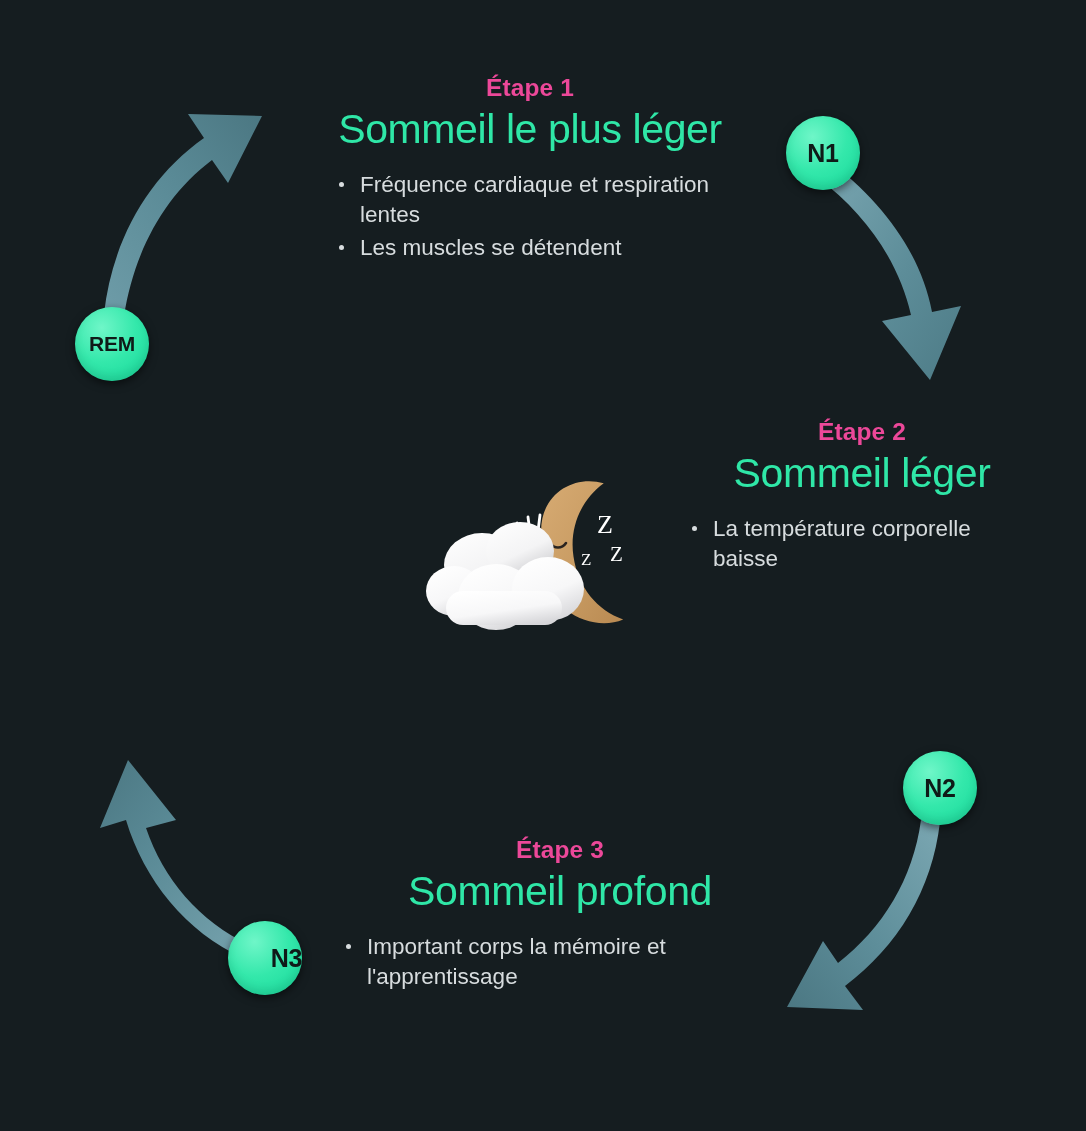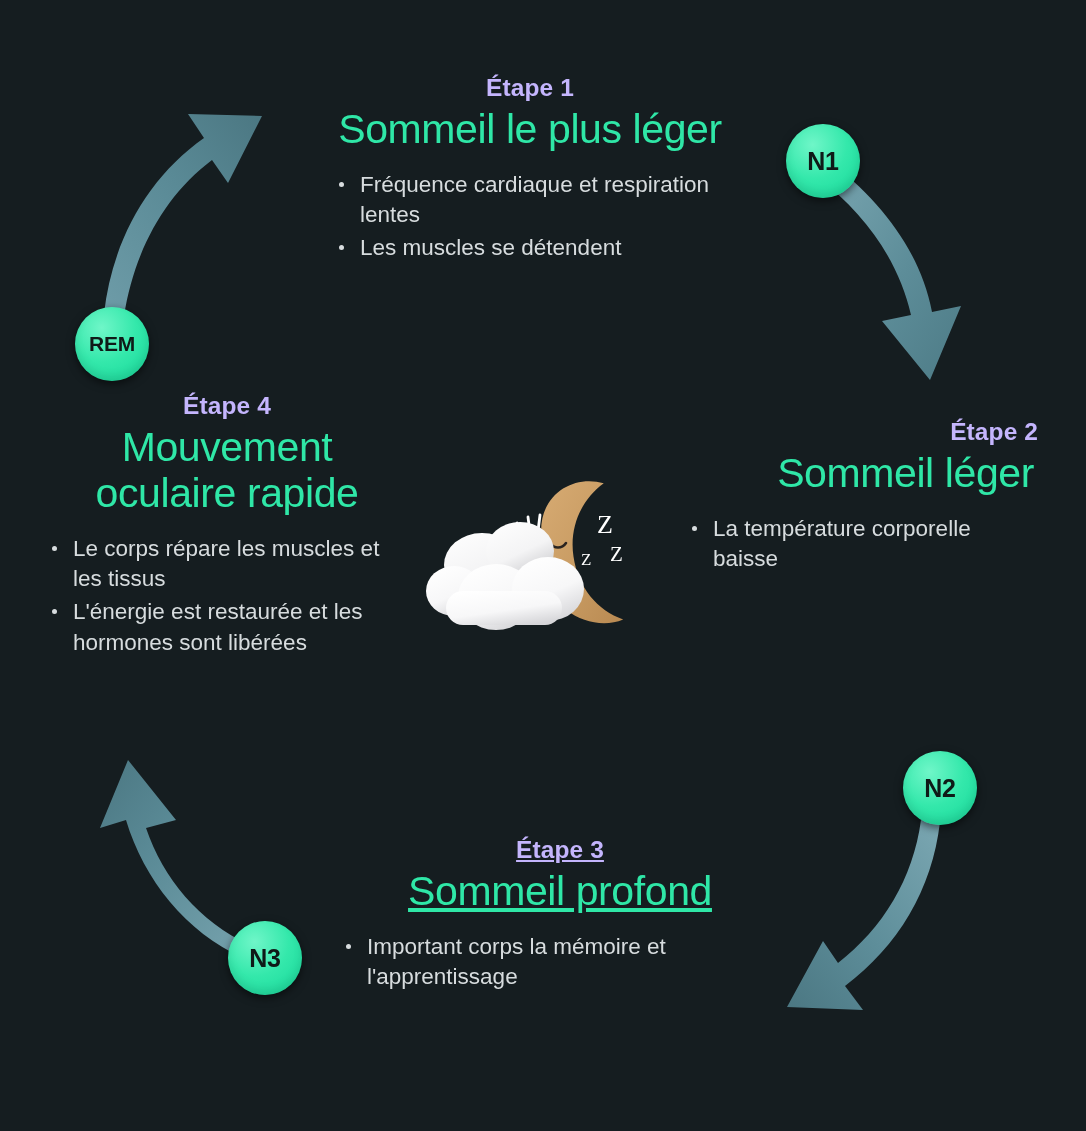--- a/index.html
+++ b/index.html
@@ -41,34 +41,34 @@
     justify-content: center;
     color: #0f1a18;
     font-weight: bold;
     font-size: 25px;
     letter-spacing: -0.3px;
     z-index: 6;
     user-select: none;
   }
   .node-badge.small-label { font-size: 21px; }
 
-  #node-n1  { left: 786px; top: 124px; }
+  #node-n1  { left: 786px; top: 116px; }
   #node-n2  { left: 903px; top: 751px; }
-  #node-n3  { left: 228px; top: 921px; }
+  #node-n3  { left: 228px; top: 921px; justify-content: flex-end; }
   #node-rem { left: 75px;  top: 307px; }
 
   
   .stage {
     position: absolute;
     z-index: 4;
   }
   .stage-eyebrow {
     font-size: 24.5px;
     font-weight: bold;
-    color: #c4b5fd;
+    color: #ec4899;
     letter-spacing: 0.1px;
     margin: 0 0 2px 0;
     line-height: 1.18;
   }
   .stage-title {
     font-size: 41px;
     font-weight: normal;
     color: #2fe7a7;
     line-height: 1.12;
     margin: 4px;
@@ -102,27 +102,27 @@
   #stage-1 {
     left: 315px; top: 74px; width: 430px;
     text-align: center;
   }
   #stage-1 .stage-bullets { text-align: left; padding-left: 18px; }
 
   #stage-2 {
     left: 686px; top: 418px; width: 352px;
     text-align: left;
   }
-  #stage-2 .stage-eyebrow, #stage-2 .stage-title { text-align: right; }
+  #stage-2 .stage-eyebrow, #stage-2 .stage-title { text-align: center; }
 
   #stage-3 {
     left: 340px; top: 836px; width: 440px;
     text-align: left;
   }
-  #stage-3 .stage-eyebrow, #stage-3 .stage-title { text-align: center; text-decoration: underline; }
+  #stage-3 .stage-eyebrow, #stage-3 .stage-title { text-align: center; }
 
   #stage-4 {
     left: 46px; top: 392px; width: 362px;
     text-align: left;
   }
   #stage-4 .stage-eyebrow, #stage-4 .stage-title { text-align: center; }
 
   
   #sleep-illustration {
     position: absolute;
@@ -238,28 +238,20 @@
   </div>
 
   <div class="stage" id="stage-3">
     <p class="stage-eyebrow">Étape 3</p>
     <h2 class="stage-title">Sommeil profond</h2>
     <ul class="stage-bullets">
       <li>Important corps la mémoire et l'apprentissage</li>
     </ul>
   </div>
 
-  <div class="stage" id="stage-4">
-    <p class="stage-eyebrow">Étape 4</p>
-    <h2 class="stage-title">Mouvement oculaire rapide</h2>
-    <ul class="stage-bullets">
-      <li>Le corps répare les muscles et les tissus</li>
-      <li>L'énergie est restaurée et les hormones sont libérées</li>
-    </ul>
-  </div>
 
   <svg id="sleep-illustration" viewBox="0 0 262 172" xmlns="http://www.w3.org/2000/svg">
     <defs>
       <linearGradient id="moonG" x1="0" y1="0" x2="1" y2="1">
         <stop offset="0%" stop-color="#d7ab73"></stop>
         <stop offset="55%" stop-color="#c89b62"></stop>
         <stop offset="100%" stop-color="#b98a52"></stop>
       </linearGradient>
       <linearGradient id="cloudG1" x1="0" y1="0" x2="0.55" y2="1">
         <stop offset="0%" stop-color="#ffffff"></stop>

